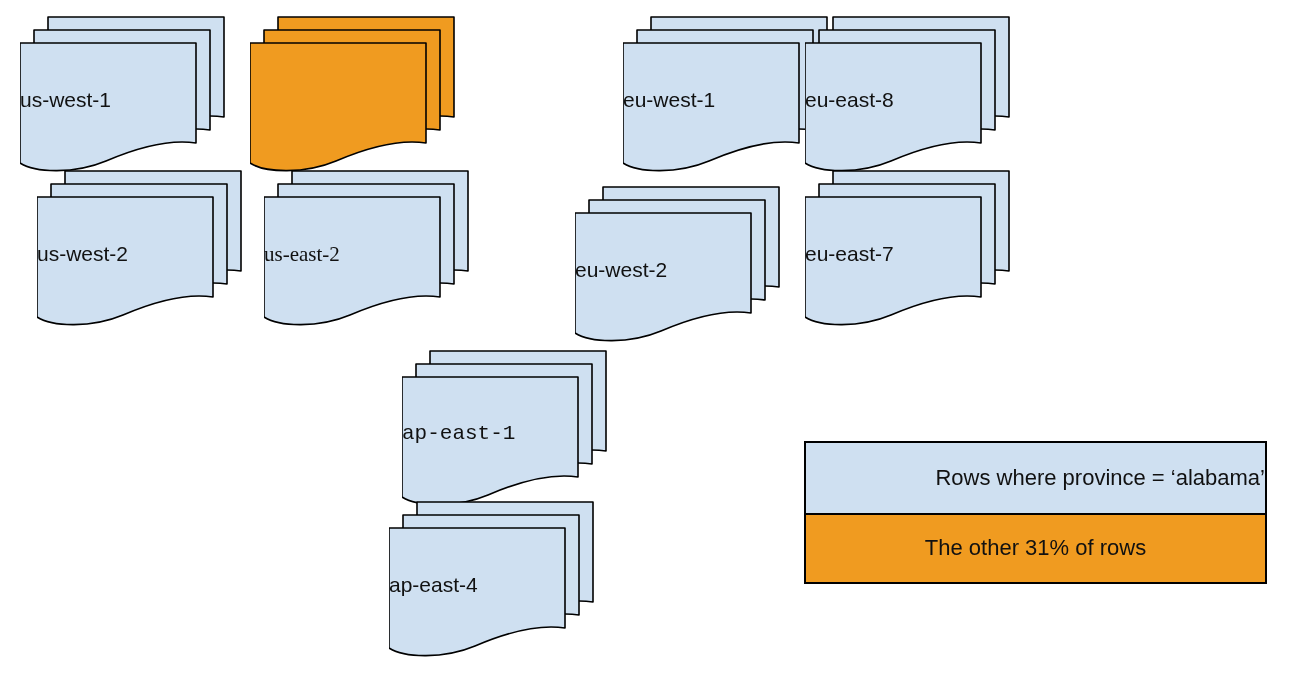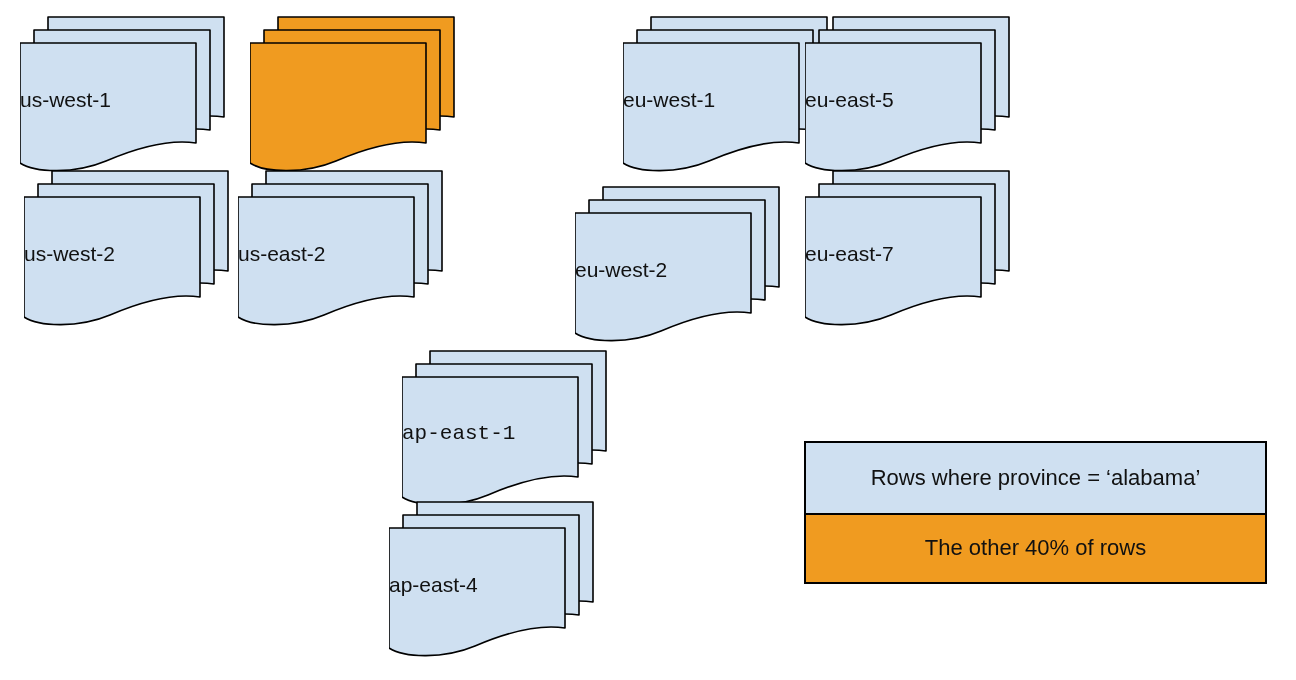--- a/index.html
+++ b/index.html
@@ -60,36 +60,36 @@
   }
   .legend-row {
     box-sizing: border-box;
     height: 50%;
     display: flex;
     align-items: center;
     justify-content: center;
     font-size: 22px;
     color: var(--text);
   }
-  .legend-row.normal { background: var(--normal-fill); }
+  .legend-row.normal { background: var(--normal-fill); justify-content: flex-end; }
   .legend-row.highlight {
     background: var(--highlight-fill);
     border-top: 2.5px solid var(--stroke);
   }
 </style>
 </head>
 <body>
 
 <div id="canvas">
   <div class="legend">
     <div class="legend-row normal">
       <span>Rows where province = ‘alabama’</span>
     </div>
     <div class="legend-row highlight">
-      <span>The other 40% of rows</span>
+      <span>The other 31% of rows</span>
     </div>
   </div>
 <div class="stack normal" style="left: 20px; top: 16px;">
       <svg width="208" height="162" viewBox="0 0 208 162">
         <path d="M0 0 H176 V100 C150 96 121 103 86 118 C55 131 15 130 0 120 Z" transform="translate(28,1)" class="sheet"></path>
         <path d="M0 0 H176 V100 C150 96 121 103 86 118 C55 131 15 130 0 120 Z" transform="translate(14,14)" class="sheet"></path>
         <path d="M0 0 H176 V100 C150 96 121 103 86 118 C55 131 15 130 0 120 Z" transform="translate(0,27)" class="sheet"></path>
       </svg>
       <div class="stack-label">us-west-1</div>
     </div>
@@ -107,31 +107,31 @@
         <path d="M0 0 H176 V100 C150 96 121 103 86 118 C55 131 15 130 0 120 Z" transform="translate(0,27)" class="sheet"></path>
       </svg>
       <div class="stack-label">eu-west-1</div>
     </div>
     <div class="stack normal" style="left: 805px; top: 16px;">
       <svg width="208" height="162" viewBox="0 0 208 162">
         <path d="M0 0 H176 V100 C150 96 121 103 86 118 C55 131 15 130 0 120 Z" transform="translate(28,1)" class="sheet"></path>
         <path d="M0 0 H176 V100 C150 96 121 103 86 118 C55 131 15 130 0 120 Z" transform="translate(14,14)" class="sheet"></path>
         <path d="M0 0 H176 V100 C150 96 121 103 86 118 C55 131 15 130 0 120 Z" transform="translate(0,27)" class="sheet"></path>
       </svg>
-      <div class="stack-label">eu-east-5</div>
+      <div class="stack-label">eu-east-8</div>
     </div>
-    <div class="stack normal" style="left: 24px; top: 170px;">
+    <div class="stack normal" style="left: 37px; top: 170px;">
       <svg width="208" height="162" viewBox="0 0 208 162">
         <path d="M0 0 H176 V100 C150 96 121 103 86 118 C55 131 15 130 0 120 Z" transform="translate(28,1)" class="sheet"></path>
         <path d="M0 0 H176 V100 C150 96 121 103 86 118 C55 131 15 130 0 120 Z" transform="translate(14,14)" class="sheet"></path>
         <path d="M0 0 H176 V100 C150 96 121 103 86 118 C55 131 15 130 0 120 Z" transform="translate(0,27)" class="sheet"></path>
       </svg>
       <div class="stack-label">us-west-2</div>
     </div>
-    <div class="stack normal" style="left: 238px; top: 170px;">
+    <div class="stack normal" style="left: 264px; top: 170px; font-family: Liberation Serif, serif;">
       <svg width="208" height="162" viewBox="0 0 208 162">
         <path d="M0 0 H176 V100 C150 96 121 103 86 118 C55 131 15 130 0 120 Z" transform="translate(28,1)" class="sheet"></path>
         <path d="M0 0 H176 V100 C150 96 121 103 86 118 C55 131 15 130 0 120 Z" transform="translate(14,14)" class="sheet"></path>
         <path d="M0 0 H176 V100 C150 96 121 103 86 118 C55 131 15 130 0 120 Z" transform="translate(0,27)" class="sheet"></path>
       </svg>
       <div class="stack-label">us-east-2</div>
     </div>
     <div class="stack normal" style="left: 575px; top: 170px; margin-top: 16px;">
       <svg width="208" height="162" viewBox="0 0 208 162">
         <path d="M0 0 H176 V100 C150 96 121 103 86 118 C55 131 15 130 0 120 Z" transform="translate(28,1)" class="sheet"></path>

